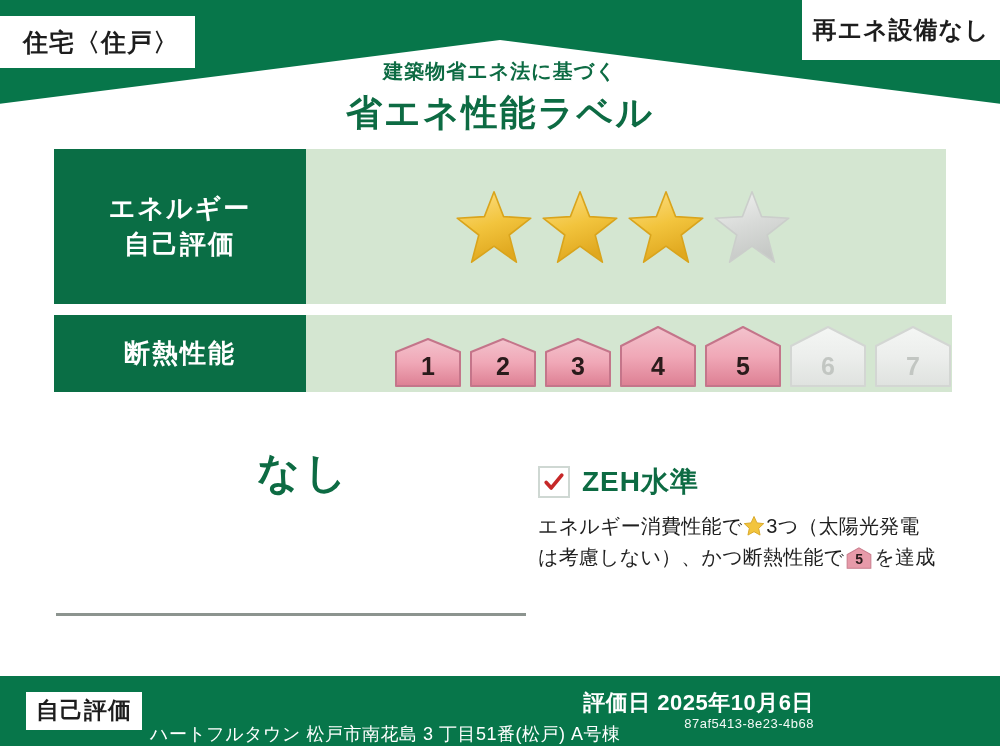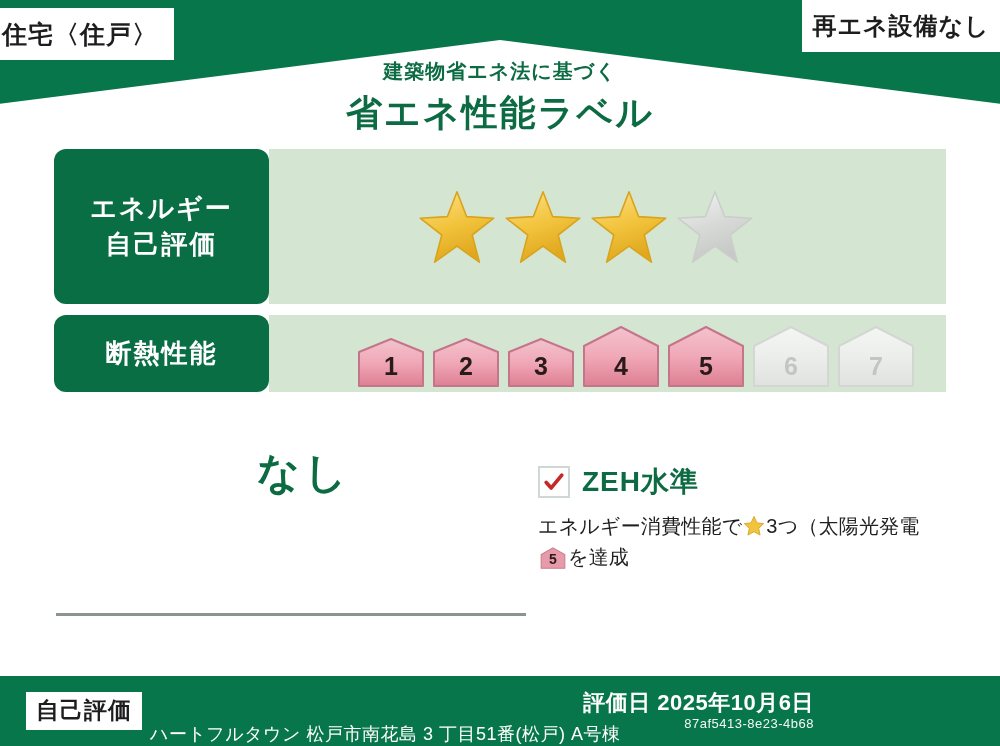--- a/index.html
+++ b/index.html
@@ -20,26 +20,26 @@
   
   .badge{
     position:absolute;
     background:#ffffff;
     color:#1d1d1d;
     font-weight:bold;
     display:flex;align-items:center;justify-content:center;
     letter-spacing:1px;
   }
   #badge-left{
-    left:0;top:8px;width:172px;height:52px;
+    left:0;top:16px;width:172px;height:52px;
     font-size:25px;
-    justify-content:flex-start;padding-left:2px;
+    justify-content:flex-start;padding-left:23px;
   }
   #badge-right{
-    right:0;top:0;width:198px;height:52px;
+    right:0;top:0;width:198px;height:60px;
     font-size:24px;
   }
 
   
   #roof{
     position:absolute;
     left:0;top:40px;
     width:1000px;height:110px;
     background:#ffffff;
     clip-path:polygon(50% 0%, 100% 58%, 100% 100%, 0% 100%, 0% 58%);
@@ -79,31 +79,30 @@
     position:absolute;
     left:14px;
     width:892px;
     display:flex;
     align-items:stretch;
   }
   #row-energy{top:4px;height:155px;}
   #row-insul{top:170px;height:77px;}
 
   .row-label{
-    width:215px;
+    width:252px;
     background:#0a6e45;
     color:#ffffff;
     font-weight:bold;
     font-size:26px;
     letter-spacing:2px;
     display:flex;flex-direction:column;
     align-items:center;justify-content:center;
     line-height:1.35;
     flex:none;
-    border-radius:12px;
   }
   .row-label span{display:block;}
   .row-value{
     flex:1;
     background:#d4e6d1;
     display:flex;align-items:center;
     position:relative;
   }
 
   
@@ -425,21 +424,21 @@
             <path d="M3.5 12.5 L9 18.5 L20.5 4.5" fill="none" stroke="#c62828" stroke-width="4" stroke-linecap="round" stroke-linejoin="round"></path>
           </svg>
         </span>
         <span id="zeh-title">ZEH水準</span>
       </div>
       <div id="zeh-desc">
         <span>エネルギー消費性能で</span><span class="inline-star">
           <svg viewBox="0 0 24 24" width="22" height="22" aria-hidden="true">
             <polygon points="12,1.6 15.2,8.6 22.6,9.4 17.1,14.5 18.6,21.9 12,18.2 5.4,21.9 6.9,14.5 1.4,9.4 8.8,8.6" fill="#f2c43d" stroke="#d7a523" stroke-width="1"></polygon>
           </svg></span><span>3つ（太陽光発電</span><br>
-        <span class="inline-house">
+        <span>は考慮しない）、かつ断熱性能で</span><span class="inline-house">
           <svg viewBox="0 0 30 26" width="26" height="22" aria-hidden="true">
             <polygon points="15,1 29,9 29,25 1,25 1,9" fill="#e79aa9" stroke="#c97d8d" stroke-width="1.2"></polygon>
           </svg>
           <span class="n">5</span>
         </span><span>を達成</span>
       </div>
     </div>
 
   </div>
 

